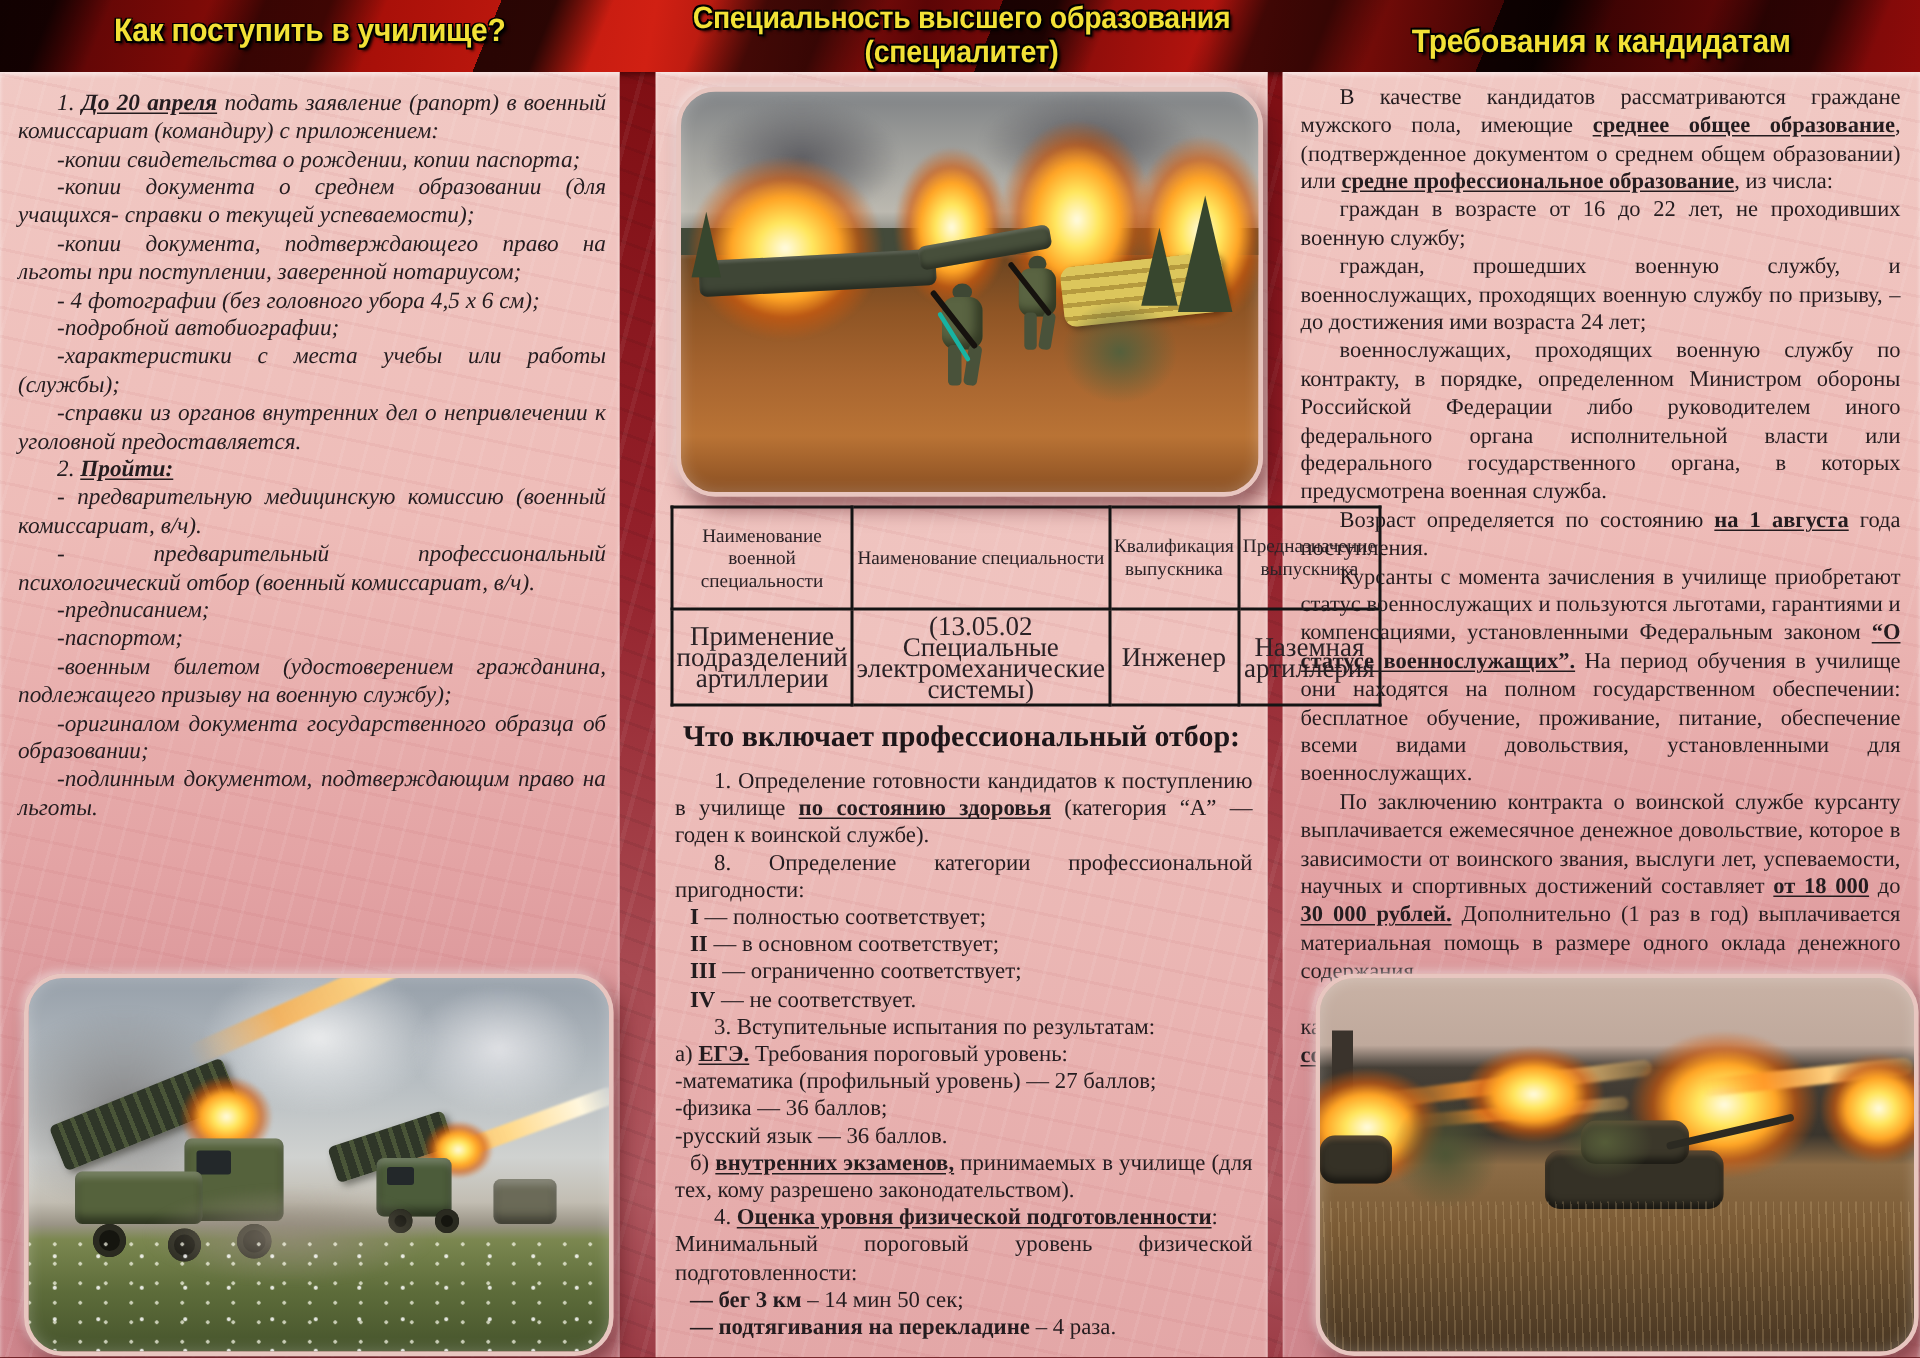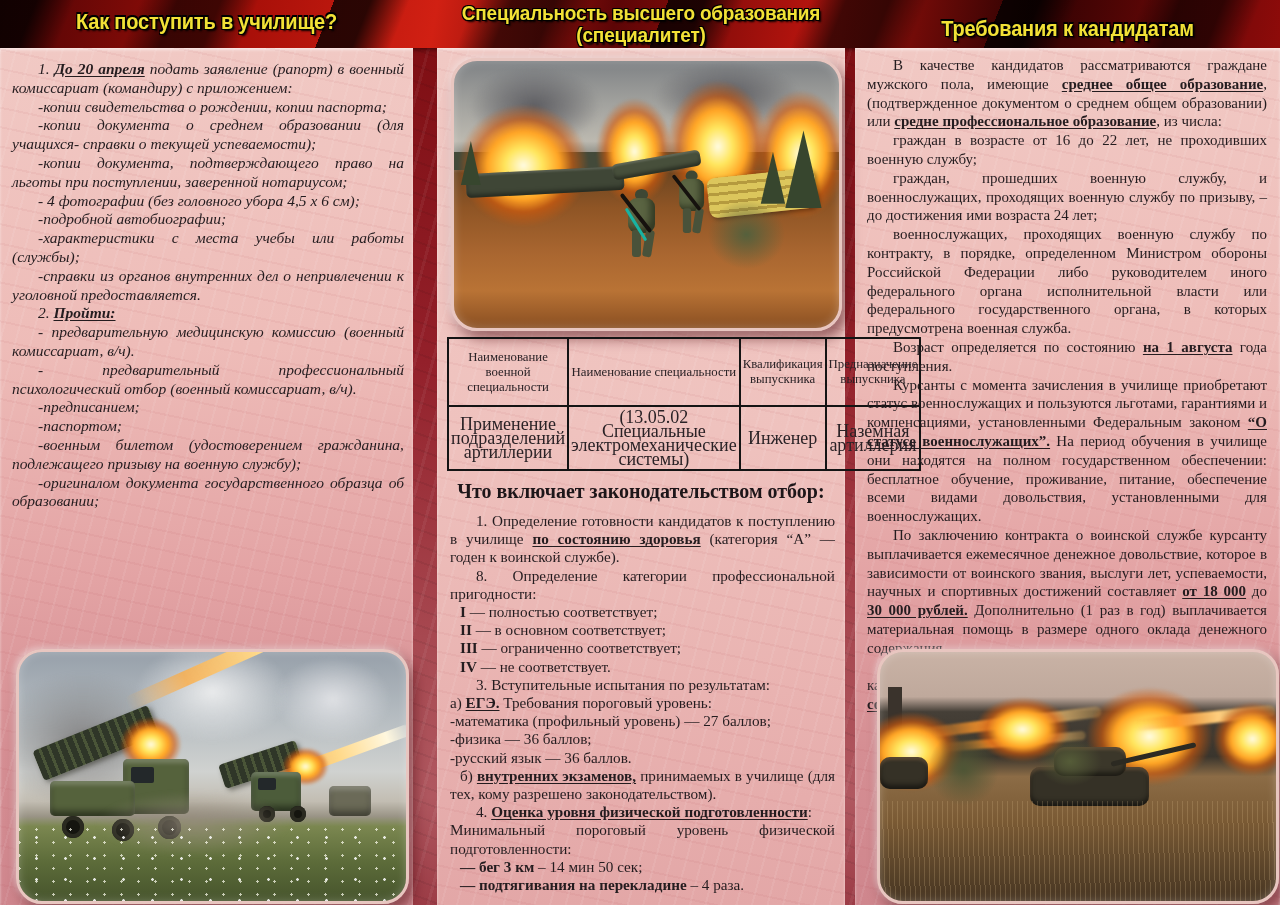--- a/index.html
+++ b/index.html
@@ -115,20 +115,21 @@
       <p><span>-подробной автобиографии;</span></p>
       <p><span>-характеристики с места учебы или работы (службы);</span></p>
       <p><span>-справки из органов внутренних дел о непривлечении к уголовной предоставляется.</span></p>
       <p><span>2. </span><span class="b u">Пройти: </span></p>
       <p><span>- предварительную медицинскую комиссию (военный комиссариат, в/ч).</span></p>
       <p><span>- предварительный профессиональный психологический отбор (военный комиссариат, в/ч).</span></p>
       <p><span>-предписанием;</span></p>
       <p><span>-паспортом;</span></p>
       <p><span>-военным билетом (удостоверением гражданина, подлежащего призыву на военную службу);</span></p>
       <p><span>-оригиналом документа государственного образца об образовании;</span></p>
+      <p><span>-подлинным документом, подтверждающим право на льготы.</span></p>
     </div>
 
   <div class="photo ph-a" title="Артиллерийские расчеты ведут огонь на полигоне, солдаты на огневой позиции">
     <div class="smoke" style="left:4%;top:2%;width:34%;height:30%;"></div>
     <div class="smoke" style="left:52%;top:0;width:38%;height:26%;"></div>
     <div class="treeline" style="top:34%;height:7%;"></div>
     <div class="fire" style="left:1%;top:16%;width:34%;height:46%;"></div>
     <div class="fire" style="left:37%;top:14%;width:20%;height:40%;"></div>
     <div class="fire" style="left:55%;top:7%;width:27%;height:50%;"></div>
     <div class="fire" style="left:78%;top:11%;width:24%;height:48%;"></div>
@@ -168,21 +169,21 @@
       <tbody>
         <tr>
           <td>Применение подразделений артиллерии</td>
           <td>(13.05.02 Специальные электромеханические системы)</td>
           <td>Инженер</td>
           <td>Наземная артиллерия</td>
         </tr>
       </tbody>
     </table>
 
-  <div class="section-title">Что включает законодательством отбор:</div>
+  <div class="section-title">Что включает профессиональный отбор:</div>
   <div class="body body-mid">
       <p><span>1. Определение готовности кандидатов к поступлению в училище </span><span class="b u">по состоянию здоровья</span><span> (категория “А” — годен к воинской службе).</span></p>
       <p><span>8. Определение категории профессиональной пригодности:</span></p>
       <p class="si"><span class="b">I</span><span> — полностью соответствует;</span></p>
       <p class="si"><span class="b">II</span><span> — в основном соответствует;</span></p>
       <p class="si"><span class="b">III</span><span> — ограниченно соответствует;</span></p>
       <p class="si"><span class="b">IV</span><span> — не соответствует.</span></p>
       <p><span>3. Вступительные испытания по результатам:</span></p>
       <p class="ni"><span>а) </span><span class="b u">ЕГЭ.</span><span> Требования пороговый уровень:</span></p>
       <p class="ni"><span>-математика (профильный уровень) — 27 баллов;</span></p>

